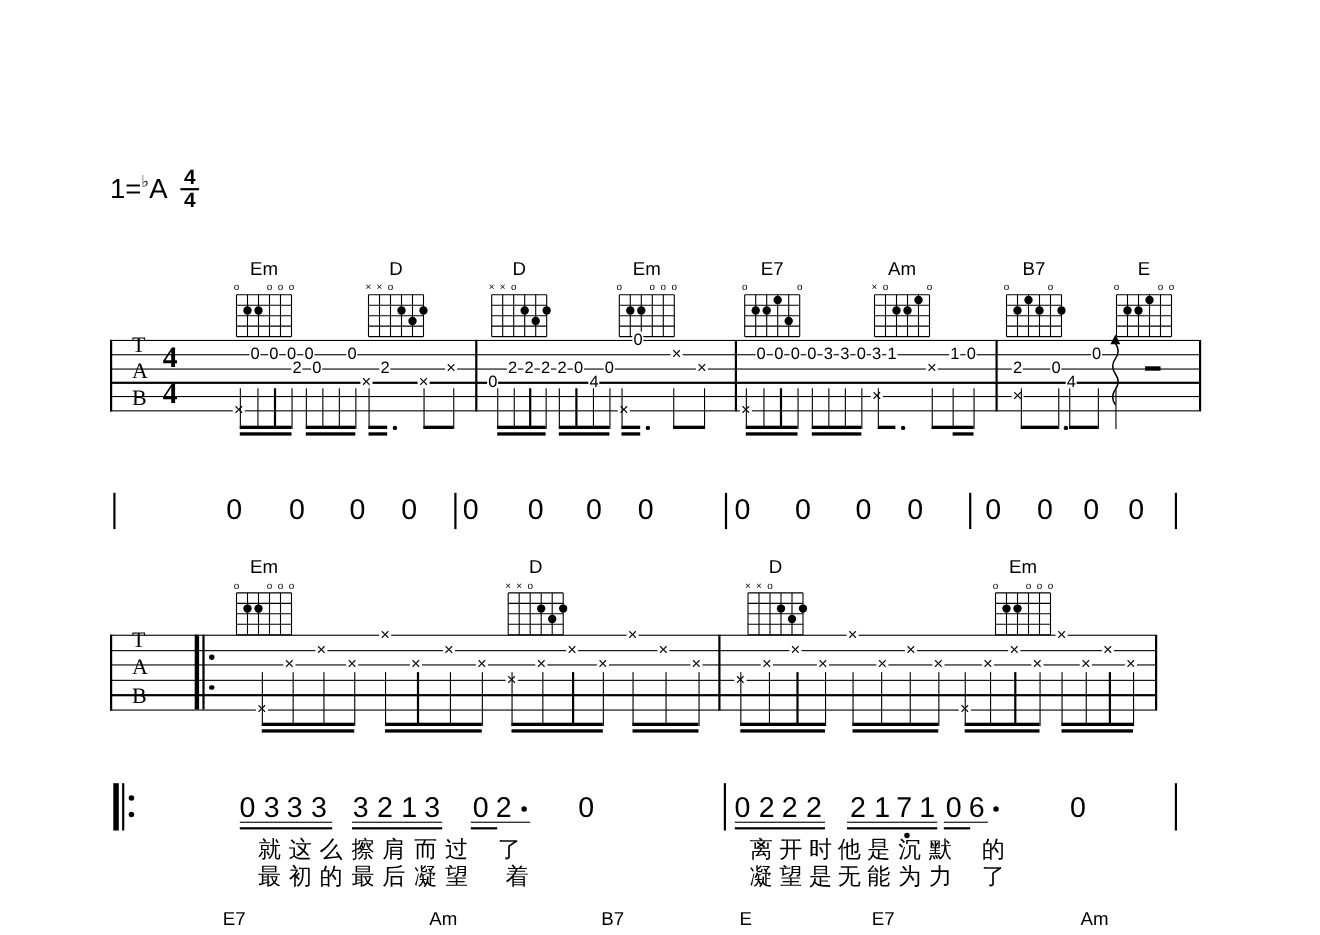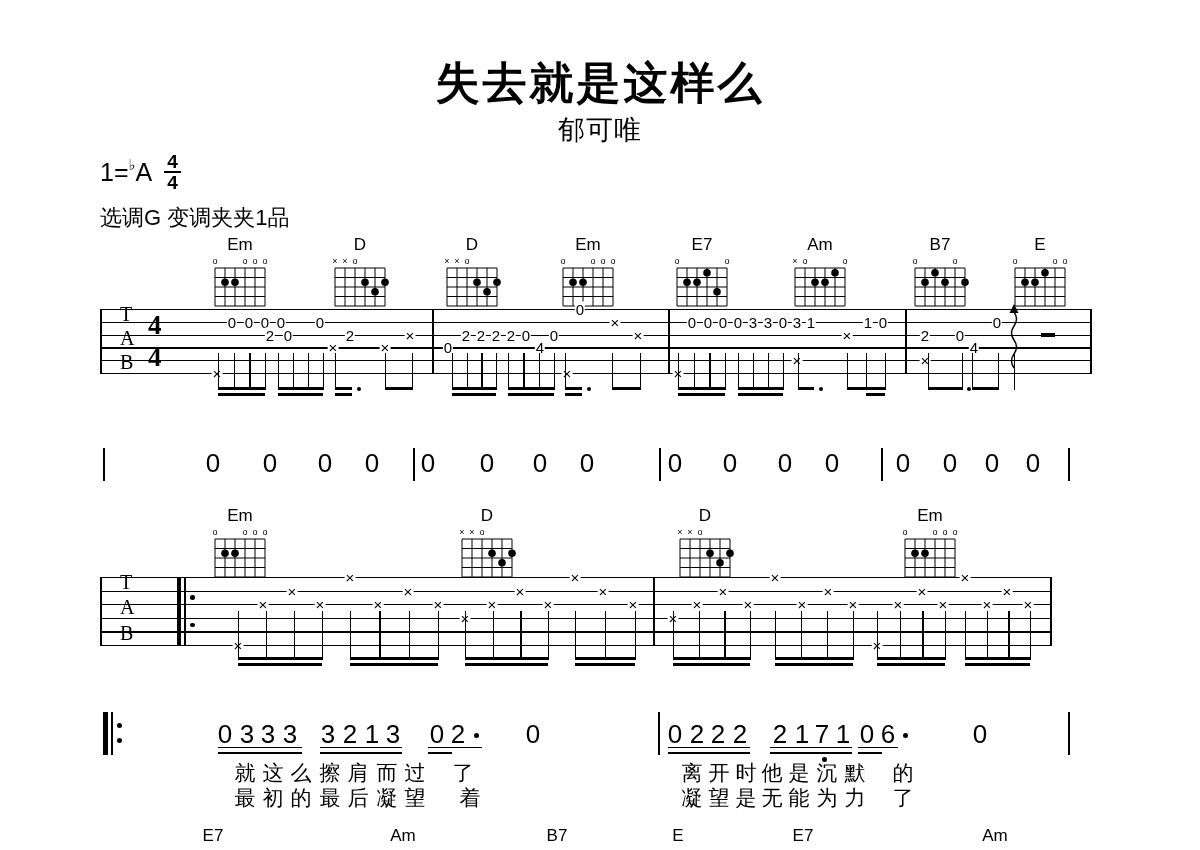--- a/index.html
+++ b/index.html
@@ -21,34 +21,31 @@
   .clef{position:absolute;font-family:"Liberation Serif",serif;font-size:20px;line-height:1}
   .tsig{position:absolute;font-family:"Liberation Serif",serif;font-size:27px;font-weight:bold;line-height:1}
   .jp{position:absolute;transform:translate(-50%,0);font-size:26px;line-height:1;font-family:"Liberation Sans",sans-serif}
   .lyr{position:absolute;transform:translate(-50%,0);font-size:21px;line-height:1}
   .cname{position:absolute;transform:translate(-50%,0);font-size:17px;line-height:1}
 </style>
 </head>
 <body>
 
 <div id="page">
-  <div class="abs" id="title">失去就是这样么</div>
-  <div class="abs" id="artist">郁可唯</div>
 
   <div class="abs" id="keyline">
     <span>1=</span>
       <sup>♭</sup>
       <span>A</span>
     <span class="frac">
       <span class="ft" style="display:block">4</span>
       <span style="display:block">4</span>
     </span>
   </div>
 
-  <div class="abs" id="capoline">选调G  变调夹夹1品</div>
 
 
   <div id="score">
       <div class="cname" style="left: 240px; top: 236px;">Em</div>
       <div style="position: absolute; left: 211px; top: 255px; width: 58px; height: 54px;"><svg width="58" height="54" viewBox="0 0 58 54">
           <line x1="4" y1="13" x2="4" y2="51" stroke="#000" stroke-width="1"></line>
           <line x1="14" y1="13" x2="14" y2="51" stroke="#000" stroke-width="1"></line>
           <line x1="24" y1="13" x2="24" y2="51" stroke="#000" stroke-width="1"></line>
           <line x1="34" y1="13" x2="34" y2="51" stroke="#000" stroke-width="1"></line>
           <line x1="44" y1="13" x2="44" y2="51" stroke="#000" stroke-width="1"></line>

